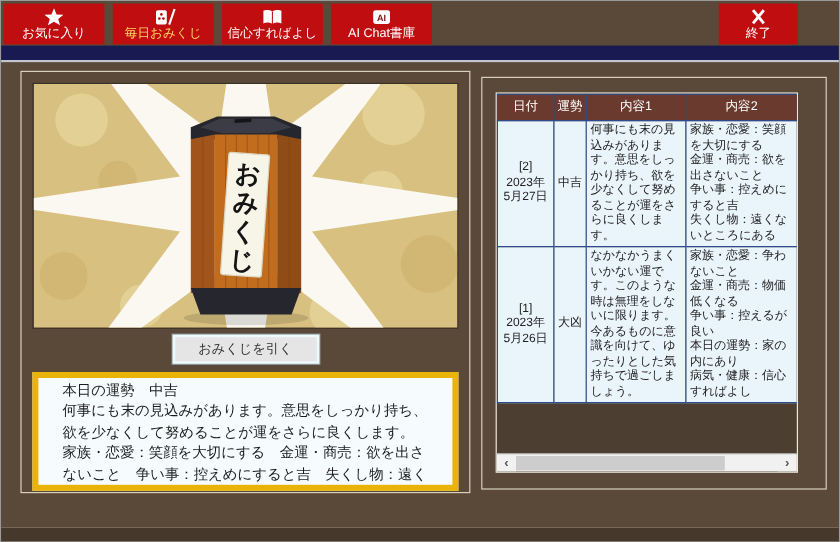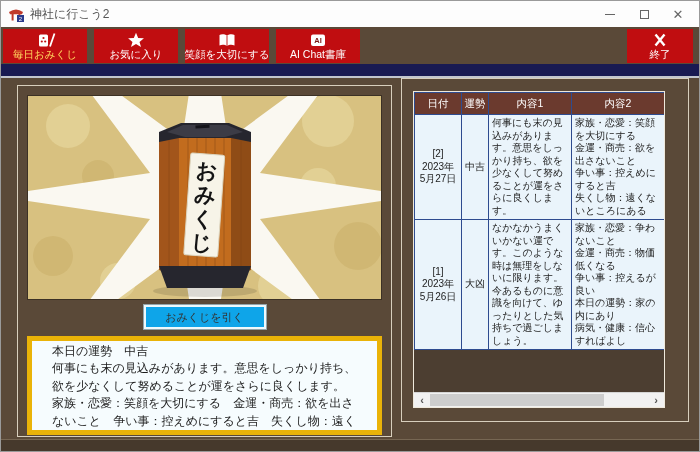--- a/index.html
+++ b/index.html
@@ -22,40 +22,40 @@
   
   .toolbar { height:37px; background:#5a4938; display:flex; align-items:stretch;
     padding:2px 0 1px 2px; gap:7px; flex:0 0 auto; }
   .tb-btn { width:84px; background:#c00d10; color:#fff; display:flex; flex-direction:column;
     align-items:center; justify-content:center; font-size:10.5px; line-height:1.15;
     cursor:pointer; padding-top:1px; white-space:nowrap; }
   .tb-btn.wide { width:128px; }
   .tb-btn .ticon { height:16px; display:flex; align-items:center; }
   .tb-btn.active .tb-label { color:#ffd75e; }
   .tb-spacer { flex:1; }
-  .tb-btn.exit { width:66px; margin-right:6px; }
+  .tb-btn.exit { width:66px; margin-right:34px; }
 
   .navy-strip { height:12px; background:#191a52; flex:0 0 auto; }
   .divider { height:2px; background:#c2c6ce; flex:0 0 auto; }
 
   
   .main { position:relative; flex:1; background:#5a4938; }
 
   .left-groupbox { position:absolute; left:16px; top:7px; width:375px; height:352px;
     border:1px solid #d8cfbd; padding:9px; background:#53432f00; }
   .omikuji-image { width:355px; height:205px; overflow:hidden; border:1px solid #3c3125; }
   .draw-row { text-align:center; margin-top:5px; }
-  .draw-button { display:inline-block; width:122px; height:24px; background:#0ea5e9;
+  .draw-button { display:inline-block; width:122px; height:24px; background:#e5e5e5;
     border:2px solid #eef9fc; box-shadow:0 0 0 1px #93a5ab; font-size:11px; color:#333;
     line-height:20px; text-align:center; cursor:pointer; }
   .result-box { margin-top:7px; height:99px; background:#f6fcfe; border:5px solid #eab308;
     padding:2px 20px; font-size:12px; line-height:1.45; color:#1c1c1c; white-space:pre-line;
     overflow:hidden; }
 
-  .right-panel { position:absolute; left:400px; top:0; width:288px; height:344px;
+  .right-panel { position:absolute; left:400px; top:12px; width:288px; height:344px;
     border:1px solid #d8cfbd; }
   .listview { position:absolute; left:11px; top:12px; width:252px; height:317px;
     background:#4c3e31; border:1px solid #efe9dc; display:flex; flex-direction:column;
     overflow:hidden; }
   table.fortune { width:250px; border-collapse:collapse; table-layout:fixed;
     font-size:10px; line-height:1.25; flex:0 0 auto; }
   table.fortune th { background:#6b3a2e; color:#fff; font-weight:normal; font-size:10.5px;
     border:1px solid #2e4b8f; padding:4px 2px; }
   table.fortune td { background:#eaf4fb; border:1px solid #2e4b8f; padding:2px 3px;
     color:#222; vertical-align:middle; white-space:pre-line; word-break:break-all; }
@@ -70,73 +70,50 @@
   .sb-thumb { position:absolute; left:0; top:1px; bottom:1px; width:80%; background:#cdcdcd;
     cursor:pointer; }
 
   .bottom-strip { height:12px; background:#46392c; border-top:1px solid #776753; flex:0 0 auto; }
 </style>
 </head>
 <body>
 
 <div class="window">
 
-  <div class="titlebar">
-    <span style="display:flex;">
-      <svg width="16" height="16" viewBox="0 0 16 16">
-        <path d="M1,6 Q8,1 15,6 L14,8.2 L2,8.2 Z" fill="#c0392b"></path>
-        <rect x="3.6" y="8" width="2" height="6.5" fill="#c0392b"></rect>
-        <rect x="10.4" y="8" width="2" height="6.5" fill="#c0392b"></rect>
-        <rect x="9" y="9" width="7" height="7" fill="#2b3a8c"></rect>
-        <text x="12.5" y="14.6" font-size="6" fill="#fff" text-anchor="middle" font-family="Liberation Sans,sans-serif">2</text>
-      </svg>
-    </span>
-    <span class="title-text">神社に行こう2</span>
-    <div class="win-controls">
-      <div class="win-btn">
-          <span class="glyph-min"></span>
-        </div>
-      <div class="win-btn">
-          <span class="glyph-max"></span>
-        </div>
-      <div class="win-btn">
-          <span class="glyph-close">✕</span>
-        </div>
-    </div>
-  </div>
 
   <div class="toolbar">
+    <div class="tb-btn">
+      <span class="ticon">
+        <svg width="18" height="16" viewBox="0 0 20 17">
+          <polygon points="10,0.5 12.4,6.3 18.8,6.6 13.9,10.6 15.6,16.4 10,13 4.4,16.4 6.1,10.6 1.2,6.6 7.6,6.3" fill="#fff"></polygon>
+        </svg>
+      </span>
+      <span class="tb-label">お気に入り</span>
+    </div>
     <div class="tb-btn active">
       <span class="ticon">
         <svg width="21" height="16" viewBox="0 0 21 16">
           <rect x="4" y="2.5" width="9" height="12" rx="1.5" fill="#fff"></rect>
           <circle cx="8.5" cy="6" r="1.1" fill="#c00d10"></circle>
           <circle cx="6.8" cy="9.5" r="1.1" fill="#c00d10"></circle>
           <circle cx="10.2" cy="9.5" r="1.1" fill="#c00d10"></circle>
           <path d="M15,14.5 L19.5,1.5" stroke="#fff" stroke-width="1.8"></path>
         </svg>
       </span>
       <span class="tb-label">毎日おみくじ</span>
     </div>
     <div class="tb-btn">
       <span class="ticon">
-        <svg width="18" height="16" viewBox="0 0 20 17">
-          <polygon points="10,0.5 12.4,6.3 18.8,6.6 13.9,10.6 15.6,16.4 10,13 4.4,16.4 6.1,10.6 1.2,6.6 7.6,6.3" fill="#fff"></polygon>
-        </svg>
-      </span>
-      <span class="tb-label">お気に入り</span>
-    </div>
-    <div class="tb-btn">
-      <span class="ticon">
         <svg width="20" height="16" viewBox="0 0 20 16">
           <path d="M10,3.5 C7.5,1.8 4,2 2.5,3 L2.5,13.5 C5,12.3 8,12.6 10,14 C12,12.6 15,12.3 17.5,13.5 L17.5,3 C16,2 12.5,1.8 10,3.5 Z" fill="#fff"></path>
           <path d="M10,3.5 V14" stroke="#c00d10" stroke-width="0.9"></path>
         </svg>
       </span>
-      <span class="tb-label">笑顔を大切にする</span>
+      <span class="tb-label">信心すればよし</span>
     </div>
     <div class="tb-btn">
       <span class="ticon">
         <svg width="20" height="16" viewBox="0 0 20 16">
           <rect x="3" y="2.5" width="14" height="11.5" rx="2" fill="#fff"></rect>
           <text x="10" y="11.3" font-size="7.5" font-weight="bold" fill="#7a1410" text-anchor="middle" font-family="Liberation Sans,sans-serif">AI</text>
         </svg>
       </span>
       <span class="tb-label">AI Chat書庫</span>
     </div>

